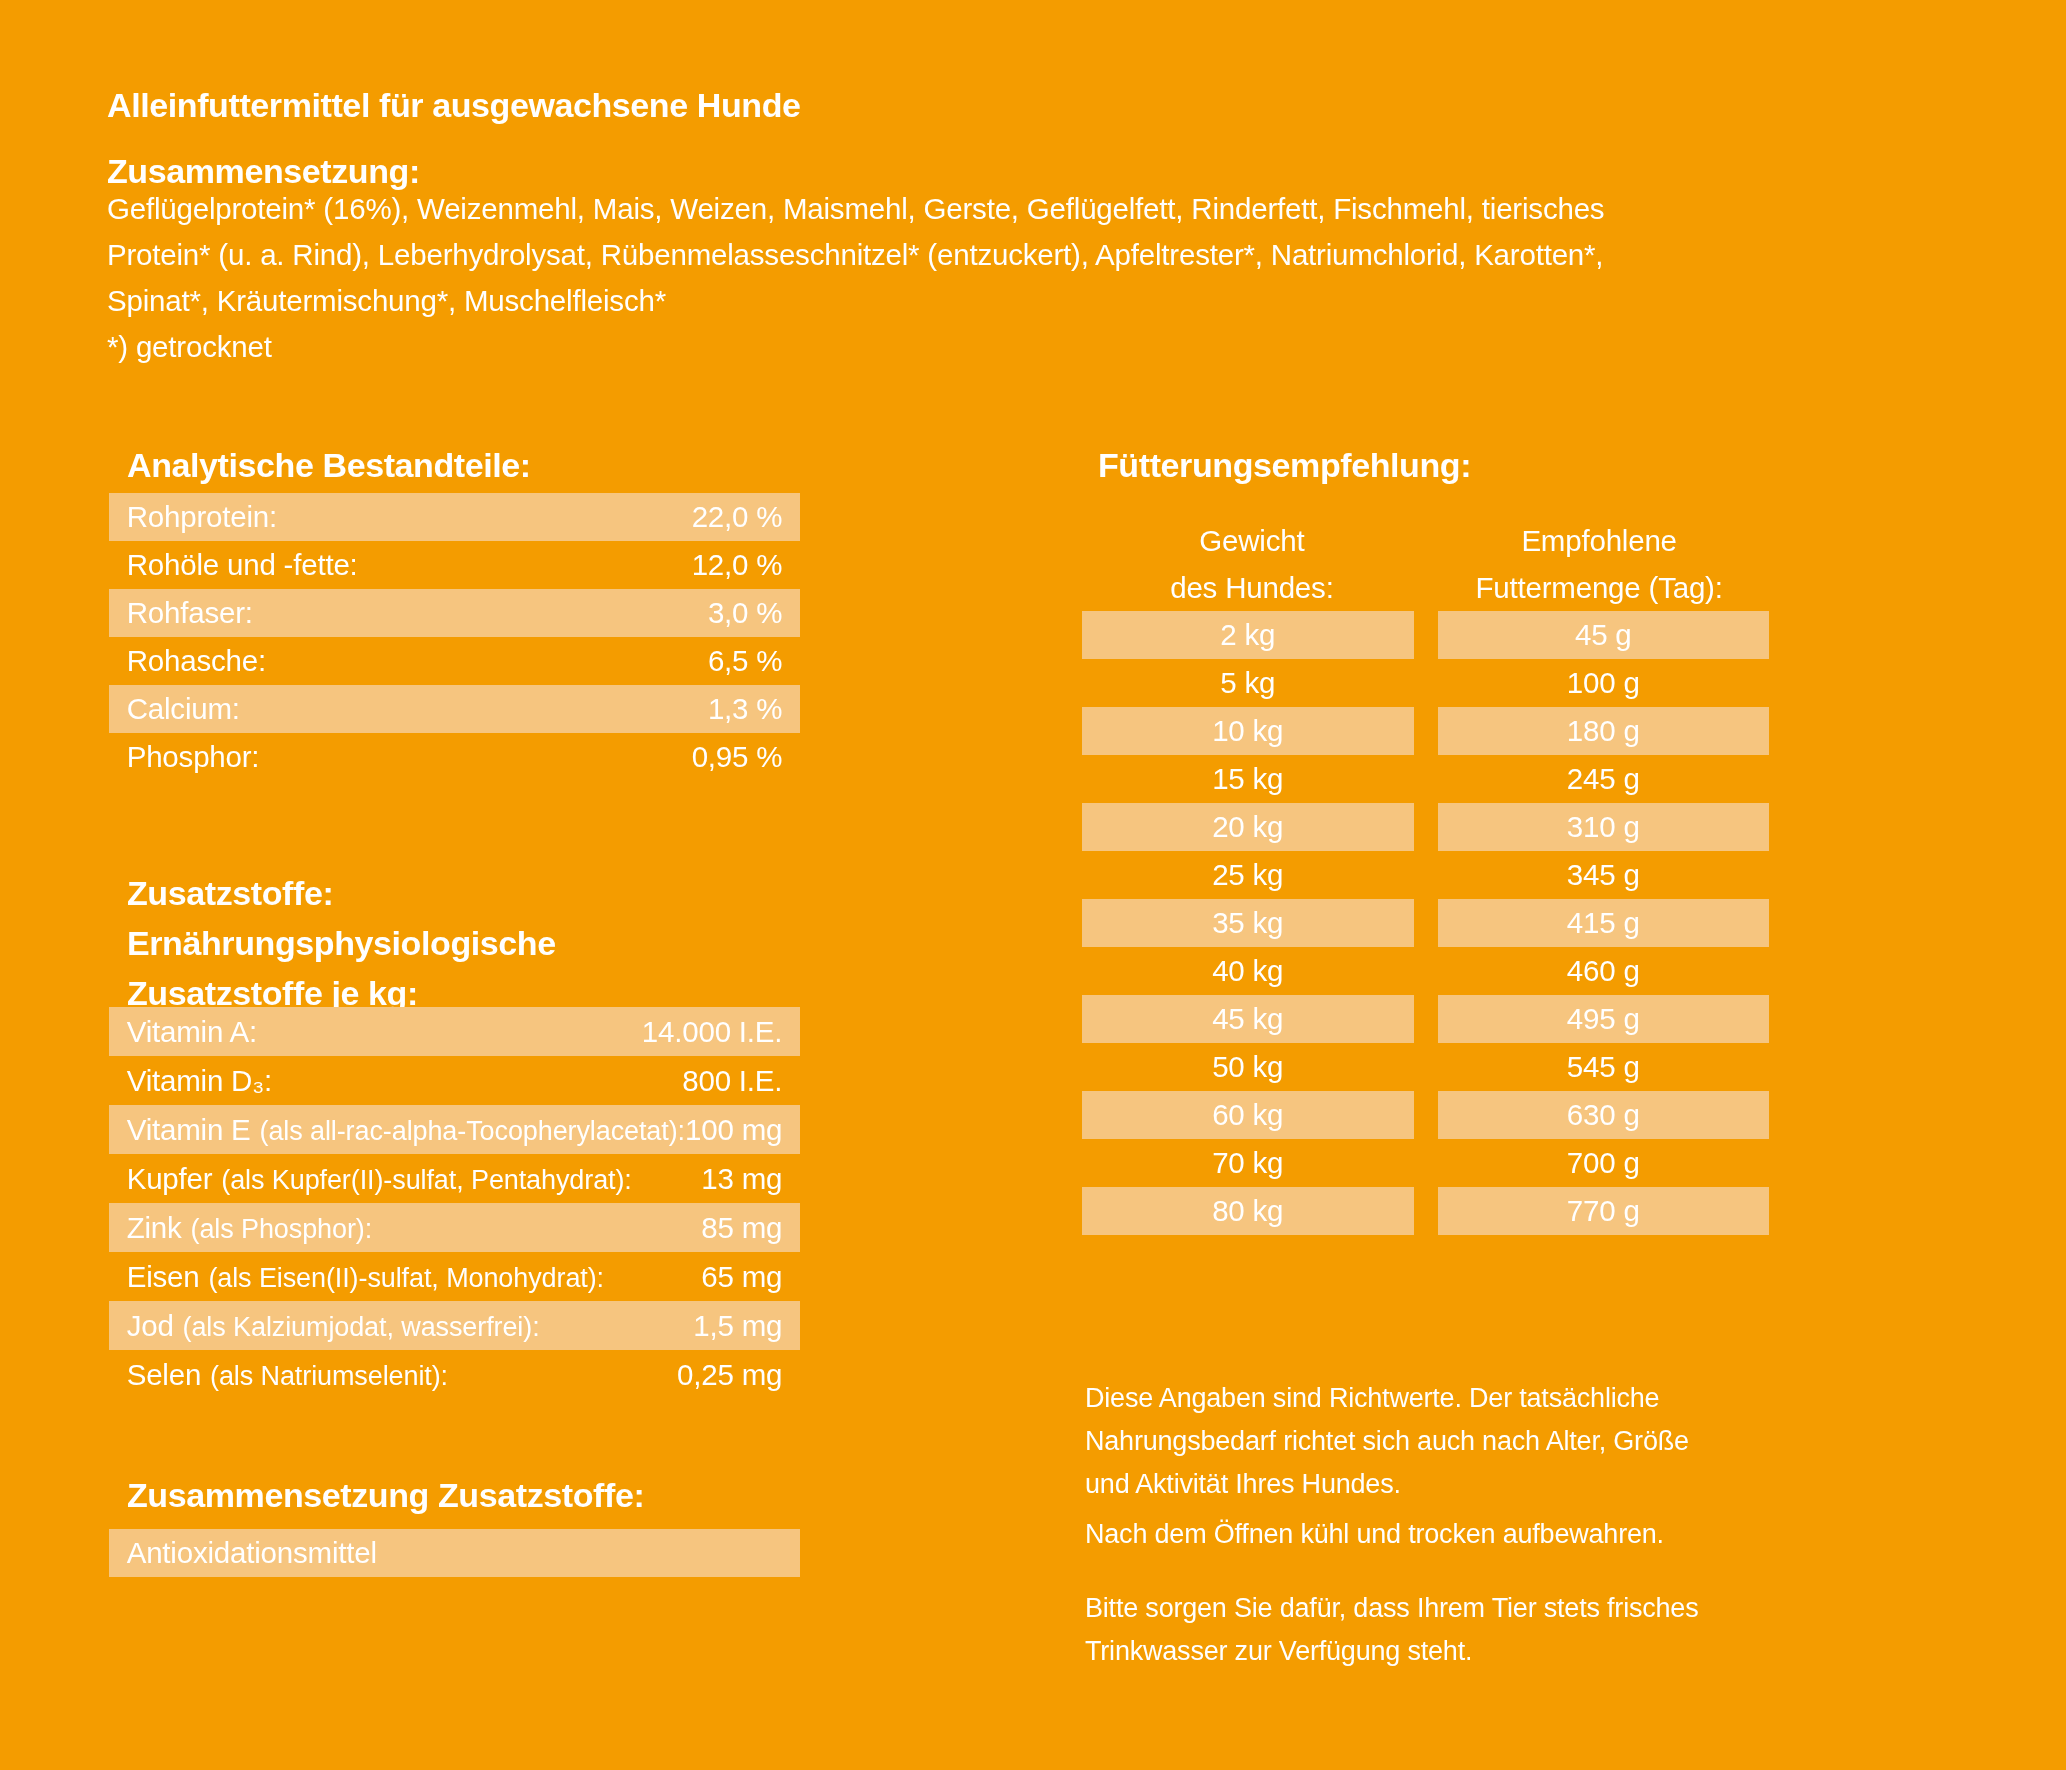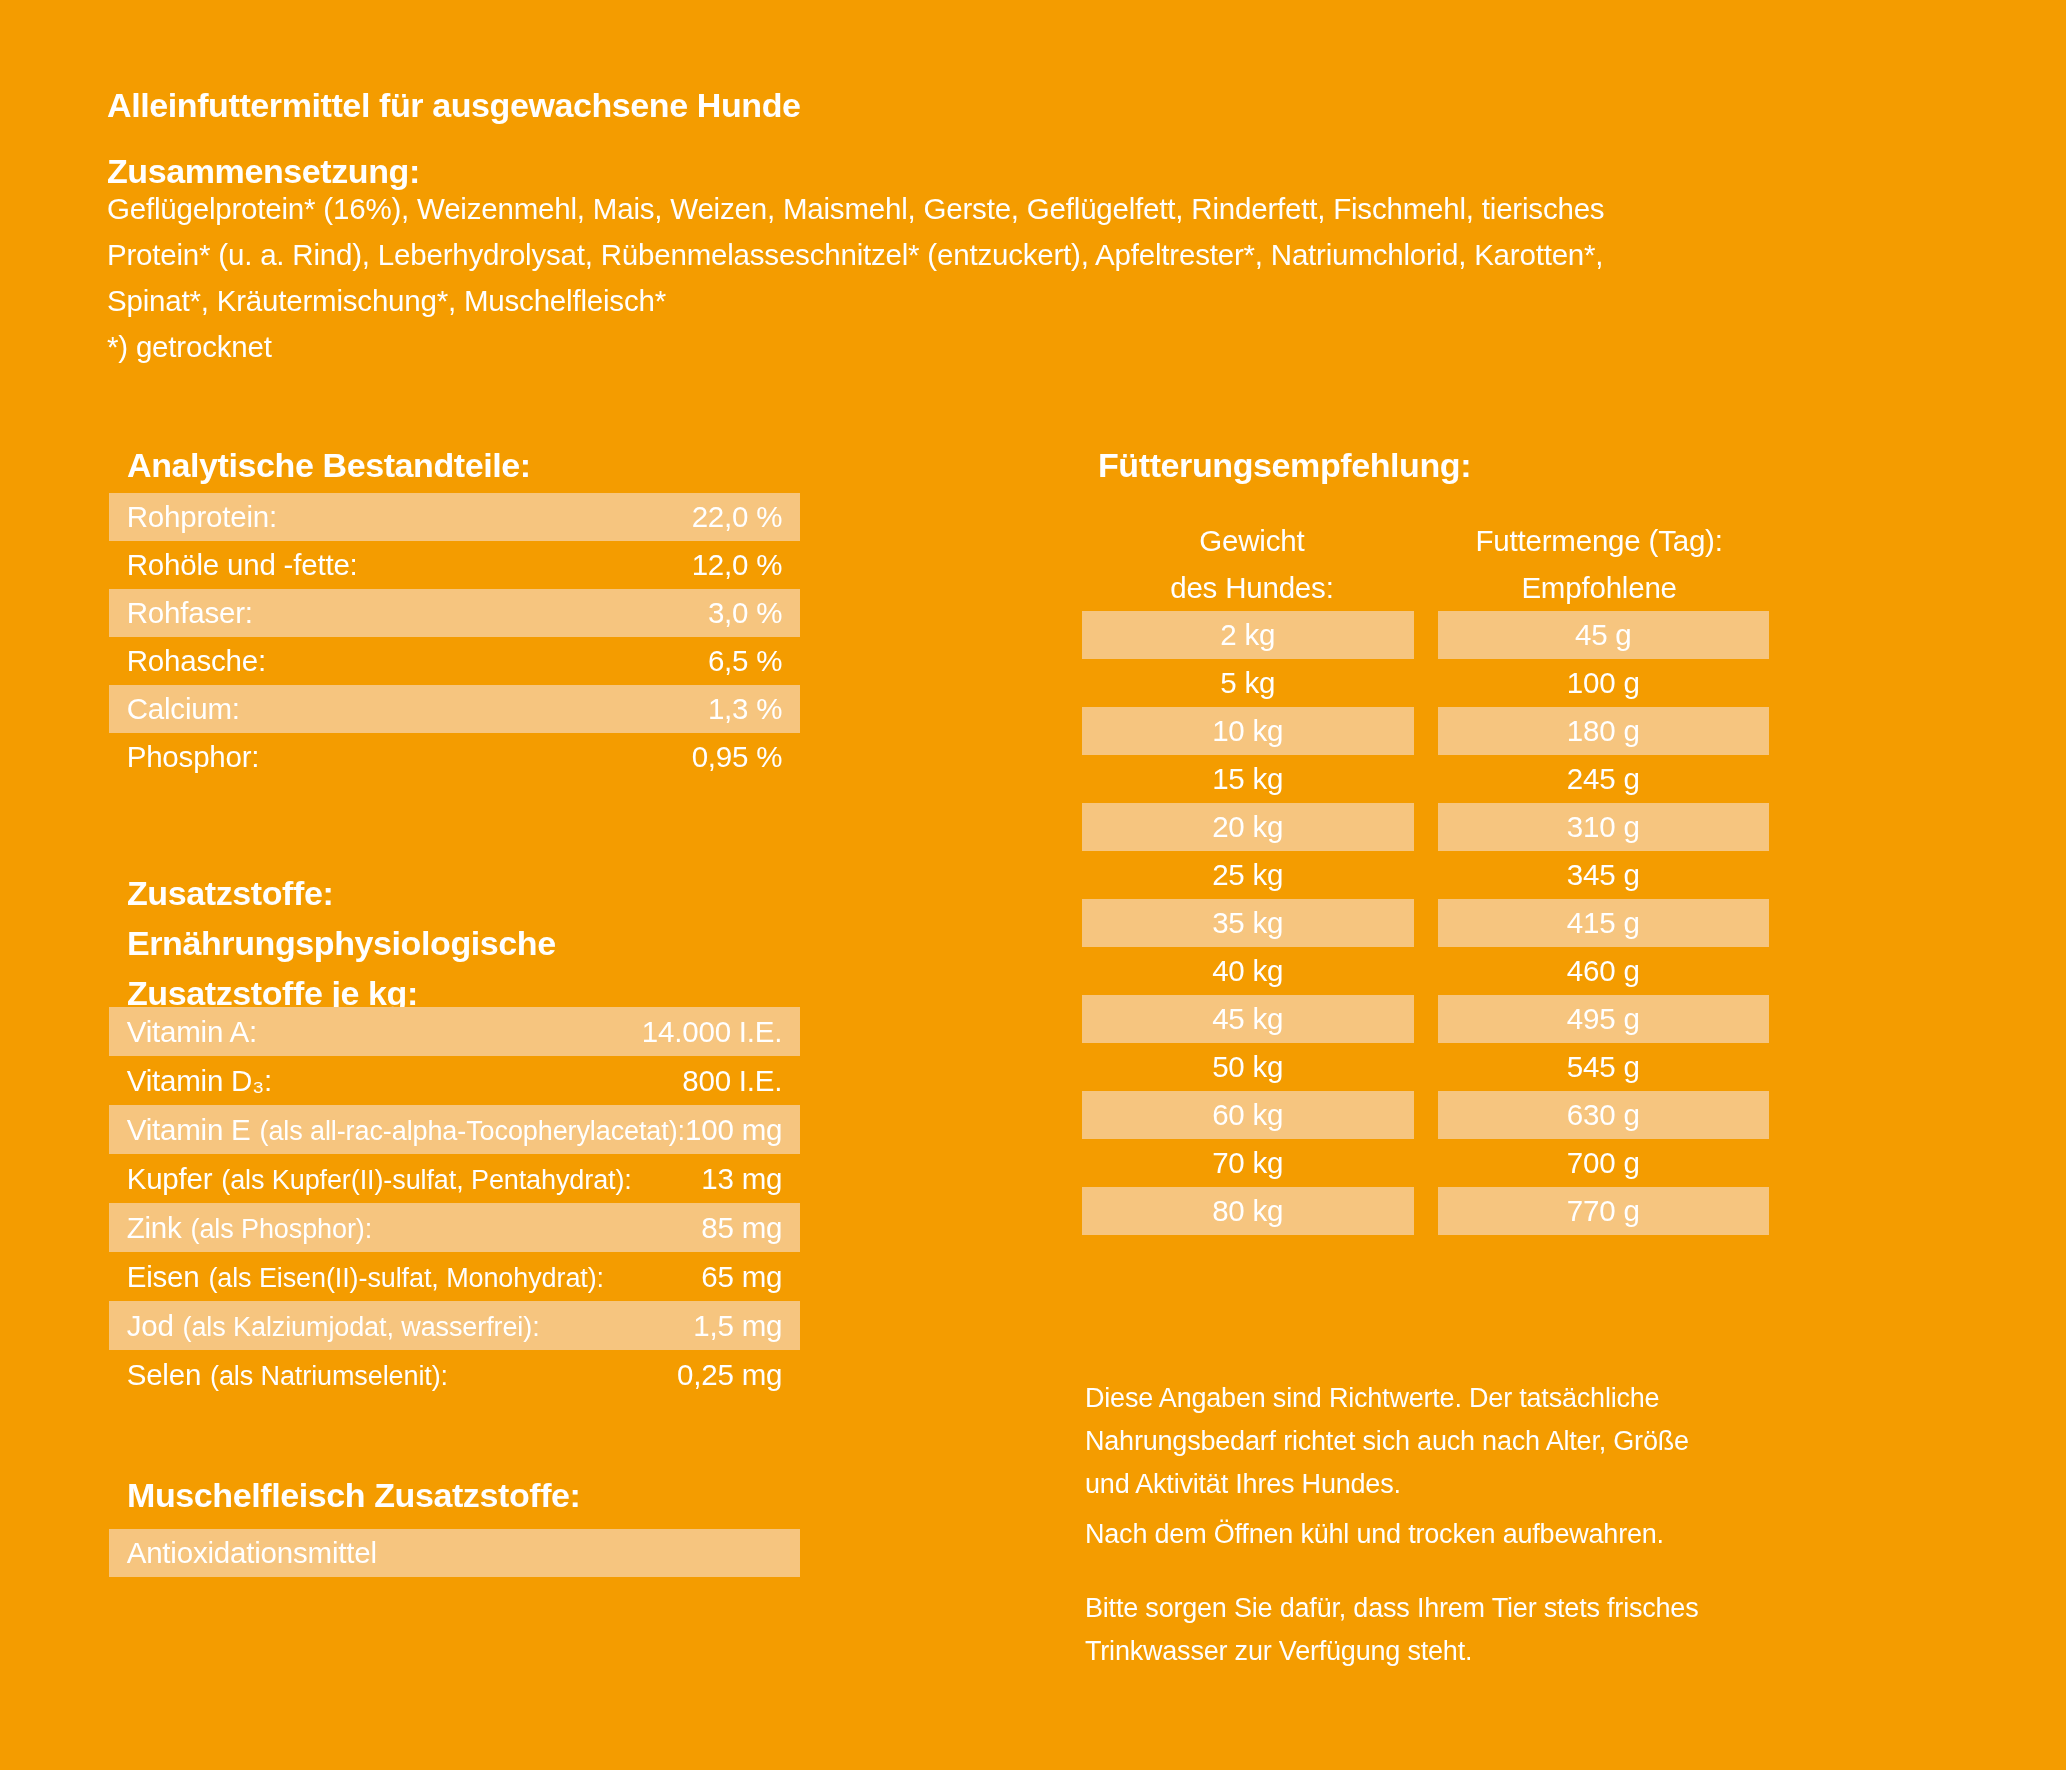--- a/index.html
+++ b/index.html
@@ -148,38 +148,38 @@
   </div>
   <div class="trow vrow">
     <span class="lbl">
         <span>Selen</span>
         <span class="sub">(als Natriumselenit):</span>
       </span>
     <span class="val">0,25 mg</span>
   </div>
 </div>
 
-<div class="abs h nowrap" style="left:127px;top:1476px;">Muschelfleisch Zusatzstoffe:</div>
+<div class="abs h nowrap" style="left:127px;top:1476px;">Zusammensetzung Zusatzstoffe:</div>
 
 <div class="abs ltable" style="top:1529px;">
   <div class="trow hl">
     <span class="lbl">Antioxidationsmittel</span>
   </div>
 </div>
 
 <div class="abs h nowrap" style="left:1098px;top:446px;">Fütterungsempfehlung:</div>
 
 <div class="abs fhead" style="left:1082px;top:517px;">
   <div class="fh">
     <div class="nowrap">Gewicht</div>
     <div class="nowrap">des Hundes:</div>
   </div>
   <div class="fh">
+    <div class="nowrap">Empfohlene</div>
     <div class="nowrap">Futtermenge (Tag):</div>
-    <div class="nowrap">Empfohlene</div>
   </div>
 </div>
 
 <div class="abs ftable" style="top:611px;">
   <div class="frow hl">
     <div class="fcell">2 kg</div>
     <div class="fcell">45 g</div>
   </div>
   <div class="frow">
     <div class="fcell">5 kg</div>

